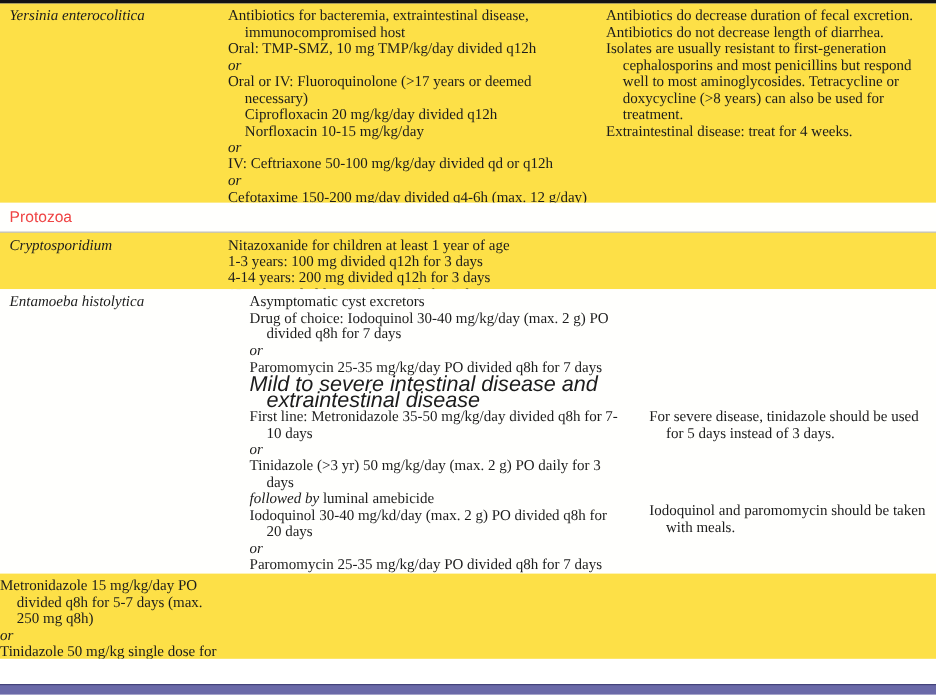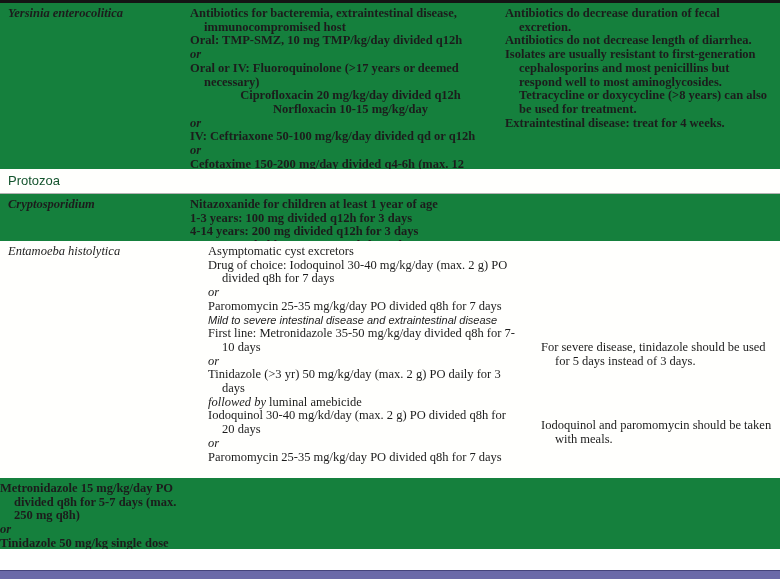--- a/index.html
+++ b/index.html
@@ -11,47 +11,47 @@
     font-size: 12.5px; line-height: 13.7px;
     color: #1c1c1c;
   }
   .table { height: 570px; border-top: 3px solid #141414; display: flex; flex-direction: column; }
   .row {
     display: grid;
     grid-template-columns: 190px 315px 1fr;
     padding-top: 4px;
     overflow: hidden;
   }
-  .row.green { background: #15803d; font-weight: bold; }
+  .row.green { background: #fde047; }
   .row.white { background: #fffffd; }
   .r-yersinia   { height: 166px; }
   .r-section    { height: 25px; }
   .r-crypto     { height: 47px; }
   .r-entamoeba  { height: 237px; gap: 18px; }
   .r-giardia    { height: 71px; }
   .c1 { padding-left: 8px; font-style: italic; }
   .c2 { padding-right: 8px; }
   .c3 { padding-right: 8px; position: relative; }
   p { margin: 0; }
   .hang { padding-left: 14px; text-indent: -14px; }
-  .ind  { padding-left: 28px; text-indent: -14px; text-align: center; }
+  .ind  { padding-left: 28px; text-indent: -14px; }
   .or { font-style: italic; }
   .fby { font-style: italic; }
   .subhead {
     font-family: "Liberation Sans", sans-serif;
     font-style: italic;
-    font-size: 11px;
+    font-size: 18px;
   }
   .section-row {
     background: #fffffd;
     border-bottom: 1px solid #b2b2b2;
     font-family: "Liberation Sans", sans-serif;
     font-style: normal;
     font-size: 13px;
-    color: #14532d;
+    color: #ef4444;
     padding: 5px 0 0 8px;
   }
   .note { position: absolute; left: 0; right: 8px; }
   .note-1 { top: 96px; }
   .note-2 { top: 174px; }
   .bottom-bar {
     height: 9px;
     background: #6a69a8;
     border-top: 1px solid #44437a;
   }

